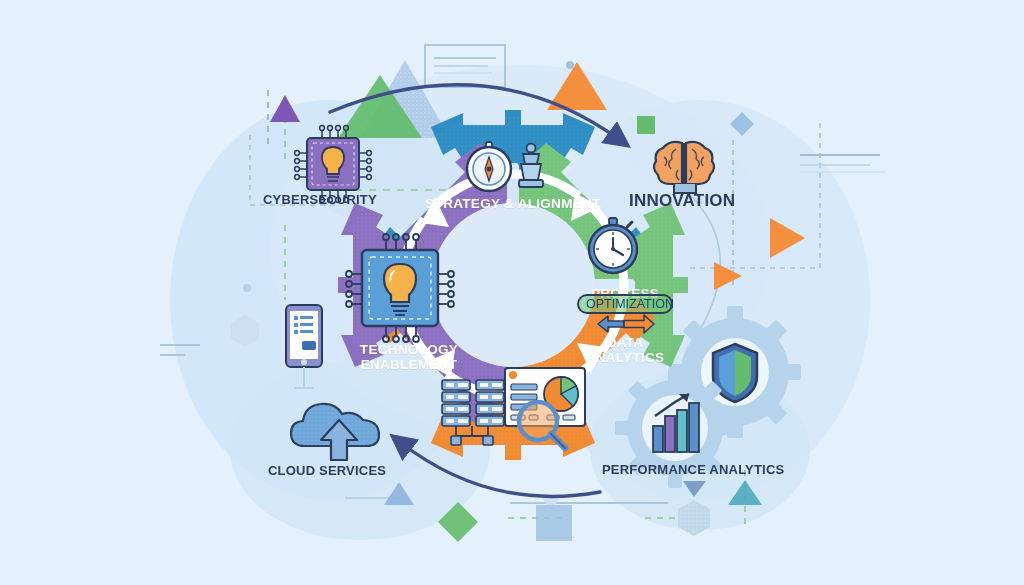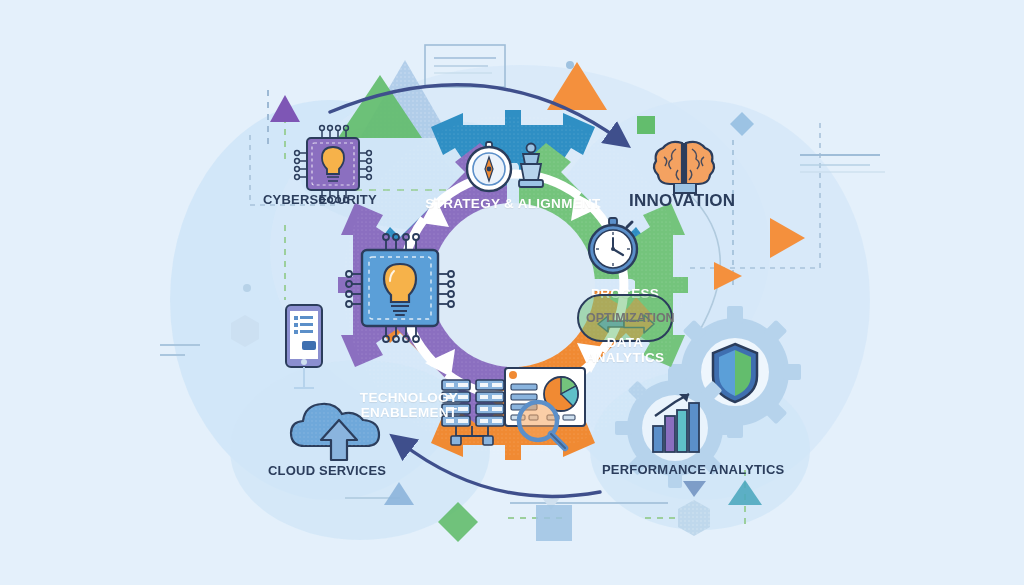--- a/index.html
+++ b/index.html
@@ -25,27 +25,27 @@
   }
   .outer-label {
     position:absolute;
     color:#2b3d5c;
     font-weight:bold;
     letter-spacing:.2px;
     white-space:nowrap;
   }
   .pill-label {
     position:absolute;
-    color:#737373;
-    font-weight:bold;
+    color:#0c4a6e;
+    font-weight:normal;
     text-align:center;
     border:2px solid #2b3d5c;
     border-radius:40px;
     background:rgba(116,196,124,.55);
-    padding:15px 7px;
+    padding:1px 7px;
     white-space:nowrap;
   }
 </style>
 </head>
 <body>
 
 <div id="stage">
 
   <svg class="layer" viewBox="0 0 1024 585">
     <defs>
@@ -485,21 +485,21 @@
 
   <div class="seg-label" style="left:418px; top:196px; width:190px; font-size:13.5px;">STRATEGY &amp; ALIGNMENT</div>
 
   <div class="seg-label" style="left:563px; top:278px; width:124px; font-size:13.5px;margin-top:8px;">PROCESS</div>
 
   <div class="pill-label" style="left:577px; top:294px; width:96px; font-size:12.5px;">OPTIMIZATION</div>
 
   <div class="seg-label" style="left:562px; top:335px; width:126px; font-size:13.5px;">DATA
 ANALYTICS</div>
 
-  <div class="seg-label" style="left:347px; top:342px; width:124px; font-size:13.5px;margin-top:48px;">TECHNOLOGY
+  <div class="seg-label" style="left:347px; top:342px; width:124px; font-size:13.5px;">TECHNOLOGY
 ENABLEMENT</div>
 
   <div class="outer-label" style="left:263px; top:192px; width:142px; font-size:13px;">CYBERSECURITY</div>
 
   <div class="outer-label" style="left:629px; top:191px; width:112px; font-size:17px;">INNOVATION</div>
 
   <div class="outer-label" style="left:268px; top:463px; width:146px; font-size:13px;">CLOUD SERVICES</div>
 
   <div class="outer-label" style="left:602px; top:462px; width:184px; font-size:13px;">PERFORMANCE ANALYTICS</div>
 

